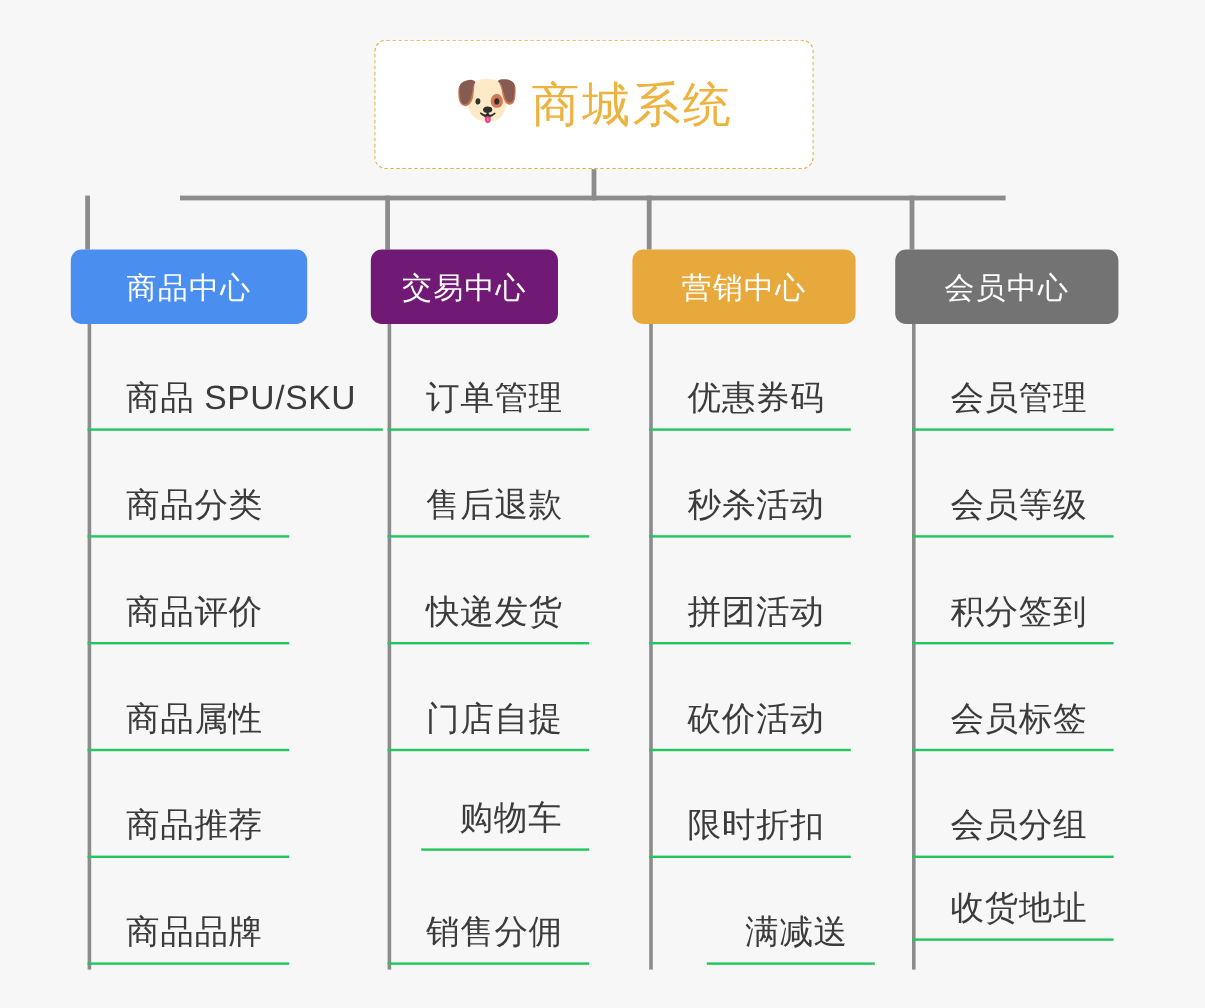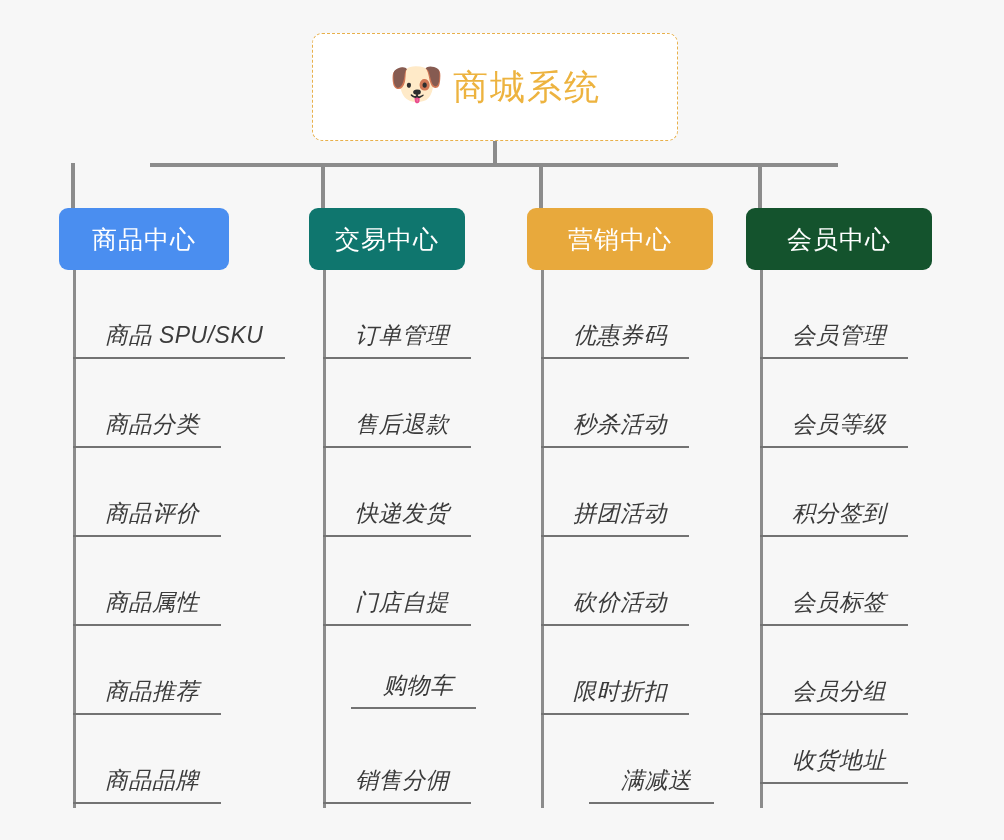--- a/index.html
+++ b/index.html
@@ -39,21 +39,21 @@
   }
   .root-emoji {
     font-size: 44px;
     line-height: 1;
     display: block;
     width: 50px;
     height: 50px;
     position: relative;
   }
   .root-title {
-    font-size: 35px;
+    font-size: 40px;
     color: #edb33f;
     letter-spacing: 2px;
     white-space: nowrap;
   }
 
   
   .conn {
     position: absolute;
     background: #8c8c8c;
   }
@@ -90,27 +90,26 @@
   .leaf {
     position: absolute;
     left: 14px;
     box-sizing: border-box;
     height: 89px;
     display: flex;
     align-items: flex-end;
     padding-left: 0;
   }
   .leaf-inner {
-    border-bottom: 2px solid #737373;
+    border-bottom: 2px solid #22c55e;
     padding: 0 22px 6px 32px;
     white-space: nowrap;
-    font-size: 23px;
+    font-size: 28px;
     color: #3b3b3b;
     letter-spacing: 0.5px;
-    font-style: italic;
   }
 </style>
 </head>
 <body>
 
 <div id="canvas">
 
   <div class="root-node">
     <span class="root-emoji">🐶</span>
     <span class="root-title">商城系统</span>
@@ -120,21 +119,21 @@
       <div class="conn conn-v" style="background: rgb(140, 140, 140); left: 493px; top: 141px; height: 26px;"></div>
       <div class="conn conn-h" style="background: rgb(140, 140, 140); left: 150px; top: 163px; width: 688px;"></div>
       <div class="conn conn-v" style="background: rgb(140, 140, 140); left: 71px; top: 163px; height: 45px;"></div>
       <div class="conn conn-v" style="background: rgb(140, 140, 140); left: 321px; top: 163px; height: 45px;"></div>
       <div class="conn conn-v" style="background: rgb(140, 140, 140); left: 539px; top: 163px; height: 45px;"></div>
       <div class="conn conn-v" style="background: rgb(140, 140, 140); left: 758px; top: 163px; height: 45px;"></div>
     </div>
 
   <div id="branch-layer">
       <div class="branch" style="left: 59px;">
-        <div class="branch-head" style="background: rgb(74, 142, 240); width: 170px; align-items: center;">
+        <div class="branch-head" style="background: rgb(74, 142, 240); width: 197px; align-items: center;">
           <span>商品中心</span>
         </div>
         <div class="branch-trunk" style="height: 538px;"></div>
         <div class="leaf" style="top: 62px;">
           <div class="leaf-inner">商品 SPU/SKU</div>
         </div>
         <div class="leaf" style="top: 151px;">
           <div class="leaf-inner">商品分类</div>
         </div>
         <div class="leaf" style="top: 240px; justify-content: flex-end;">
@@ -144,21 +143,21 @@
           <div class="leaf-inner">商品属性</div>
         </div>
         <div class="leaf" style="top: 418px;">
           <div class="leaf-inner">商品推荐</div>
         </div>
         <div class="leaf" style="top: 507px;">
           <div class="leaf-inner">商品品牌</div>
         </div>
       </div>
       <div class="branch" style="left: 309px;">
-        <div class="branch-head" style="background: #0f766e; width: 156px;">
+        <div class="branch-head" style="background: #701a75; width: 156px;">
           <span>交易中心</span>
         </div>
         <div class="branch-trunk" style="height: 538px;"></div>
         <div class="leaf" style="top: 62px;">
           <div class="leaf-inner">订单管理</div>
         </div>
         <div class="leaf" style="top: 151px;">
           <div class="leaf-inner">售后退款</div>
         </div>
         <div class="leaf" style="top: 240px;">
@@ -192,21 +191,21 @@
           <div class="leaf-inner">砍价活动</div>
         </div>
         <div class="leaf" style="top: 418px;">
           <div class="leaf-inner">限时折扣</div>
         </div>
         <div class="leaf" style="top: 507px; padding-left: 48px;">
           <div class="leaf-inner">满减送</div>
         </div>
       </div>
       <div class="branch" style="left: 746px;">
-        <div class="branch-head" style="background: #14532d; width: 186px;">
+        <div class="branch-head" style="background: #737373; width: 186px;">
           <span>会员中心</span>
         </div>
         <div class="branch-trunk" style="height: 538px;"></div>
         <div class="leaf" style="top: 62px;">
           <div class="leaf-inner">会员管理</div>
         </div>
         <div class="leaf" style="top: 151px; align-items: flex-end;">
           <div class="leaf-inner">会员等级</div>
         </div>
         <div class="leaf" style="top: 240px;">

